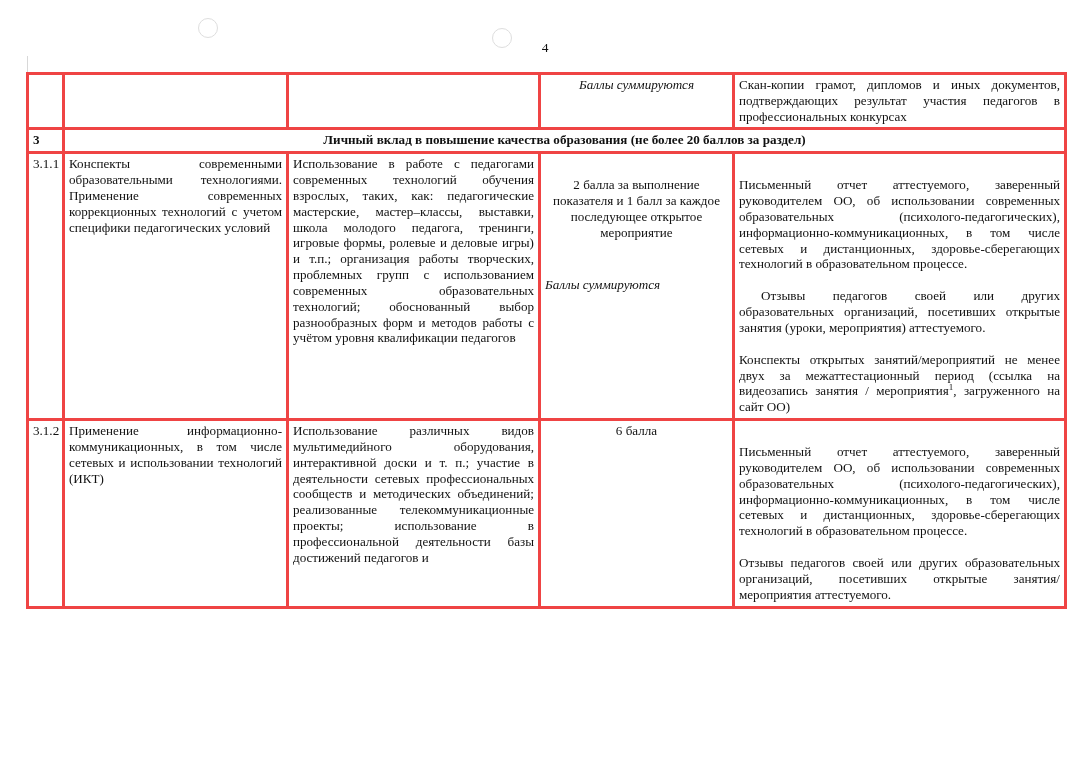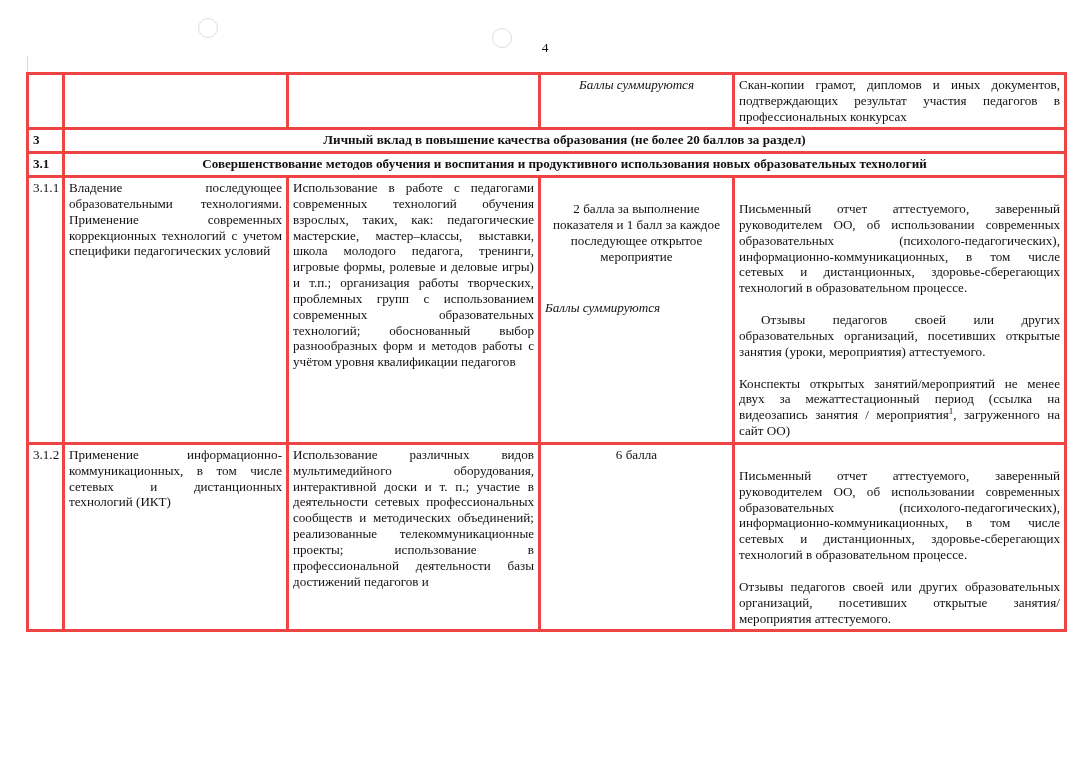--- a/index.html
+++ b/index.html
@@ -124,44 +124,40 @@
         <td></td>
         <td class="center italic">Баллы суммируются</td>
         <td class="just">Скан-копии грамот, дипломов и иных документов, подтверждающих результат участия педагогов в профессиональных конкурсах</td>
       </tr>
 
       <tr class="section-row">
         <td class="bold">3</td>
         <td class="section-title" colspan="4">Личный вклад в повышение качества образования (не более 20 баллов за раздел)</td>
       </tr>
 
-      <tr class="section-row">
-        <td class="bold">3.1</td>
-        <td class="section-title" colspan="4">Совершенствование методов обучения и воспитания и продуктивного использования новых образовательных технологий</td>
-      </tr>
 
       <tr>
         <td>3.1.1</td>
-        <td class="just">Владение последующее образовательными технологиями. Применение современных коррекционных технологий с учетом специфики педагогических условий</td>
+        <td class="just">Конспекты современными образовательными технологиями. Применение современных коррекционных технологий с учетом специфики педагогических условий</td>
         <td class="just">Использование в работе с педагогами современных технологий обучения взрослых, таких, как: педагогические мастерские, мастер–классы, выставки, школа молодого педагога, тренинги, игровые формы, ролевые и деловые игры) и т.п.; организация работы творческих, проблемных групп с использованием современных образовательных технологий; обоснованный выбор разнообразных форм и методов работы с учётом уровня квалификации педагогов</td>
         <td>
           <span class="cell-block center">2 балла за выполнение показателя и 1 балл за каждое последующее открытое мероприятие</span>
           <span class="spacer-line"></span>
           <span class="cell-block italic">Баллы суммируются</span>
         </td>
         <td>
           <span class="cell-block just">Письменный отчет аттестуемого, заверенный руководителем ОО, об использовании современных образовательных (психолого-педагогических), информационно-коммуникационных, в том числе сетевых и дистанционных, здоровье-сберегающих технологий в образовательном процессе.</span>
           <span class="cell-block just indent">Отзывы педагогов своей или других образовательных организаций, посетивших открытые занятия (уроки, мероприятия) аттестуемого.</span>
           <span class="cell-block just"><span>Конспекты открытых занятий/мероприятий не менее двух за межаттестационный период (ссылка на видеозапись занятия / мероприятия</span><sup>1</sup><span>, загруженного на сайт ОО)</span></span>
         </td>
       </tr>
 
       <tr>
         <td>3.1.2</td>
-        <td class="just">Применение информационно-коммуникационных, в том числе сетевых и дистанционных технологий (ИКТ)</td>
+        <td class="just">Применение информационно-коммуникационных, в том числе сетевых и использовании технологий (ИКТ)</td>
         <td class="just">Использование различных видов мультимедийного оборудования, интерактивной доски и т. п.; участие в деятельности сетевых профессиональных сообществ и методических объединений; реализованные телекоммуникационные проекты; использование в профессиональной деятельности базы достижений педагогов и</td>
         <td class="center">6 балла</td>
         <td>
           <span class="cell-block just">Письменный отчет аттестуемого, заверенный руководителем ОО, об использовании современных образовательных (психолого-педагогических), информационно-коммуникационных, в том числе сетевых и дистанционных, здоровье-сберегающих технологий в образовательном процессе.</span>
           <span class="cell-block just">Отзывы педагогов своей или других образовательных организаций, посетивших открытые занятия/мероприятия аттестуемого.</span>
         </td>
       </tr>
     </tbody>
   </table>
 </div>

